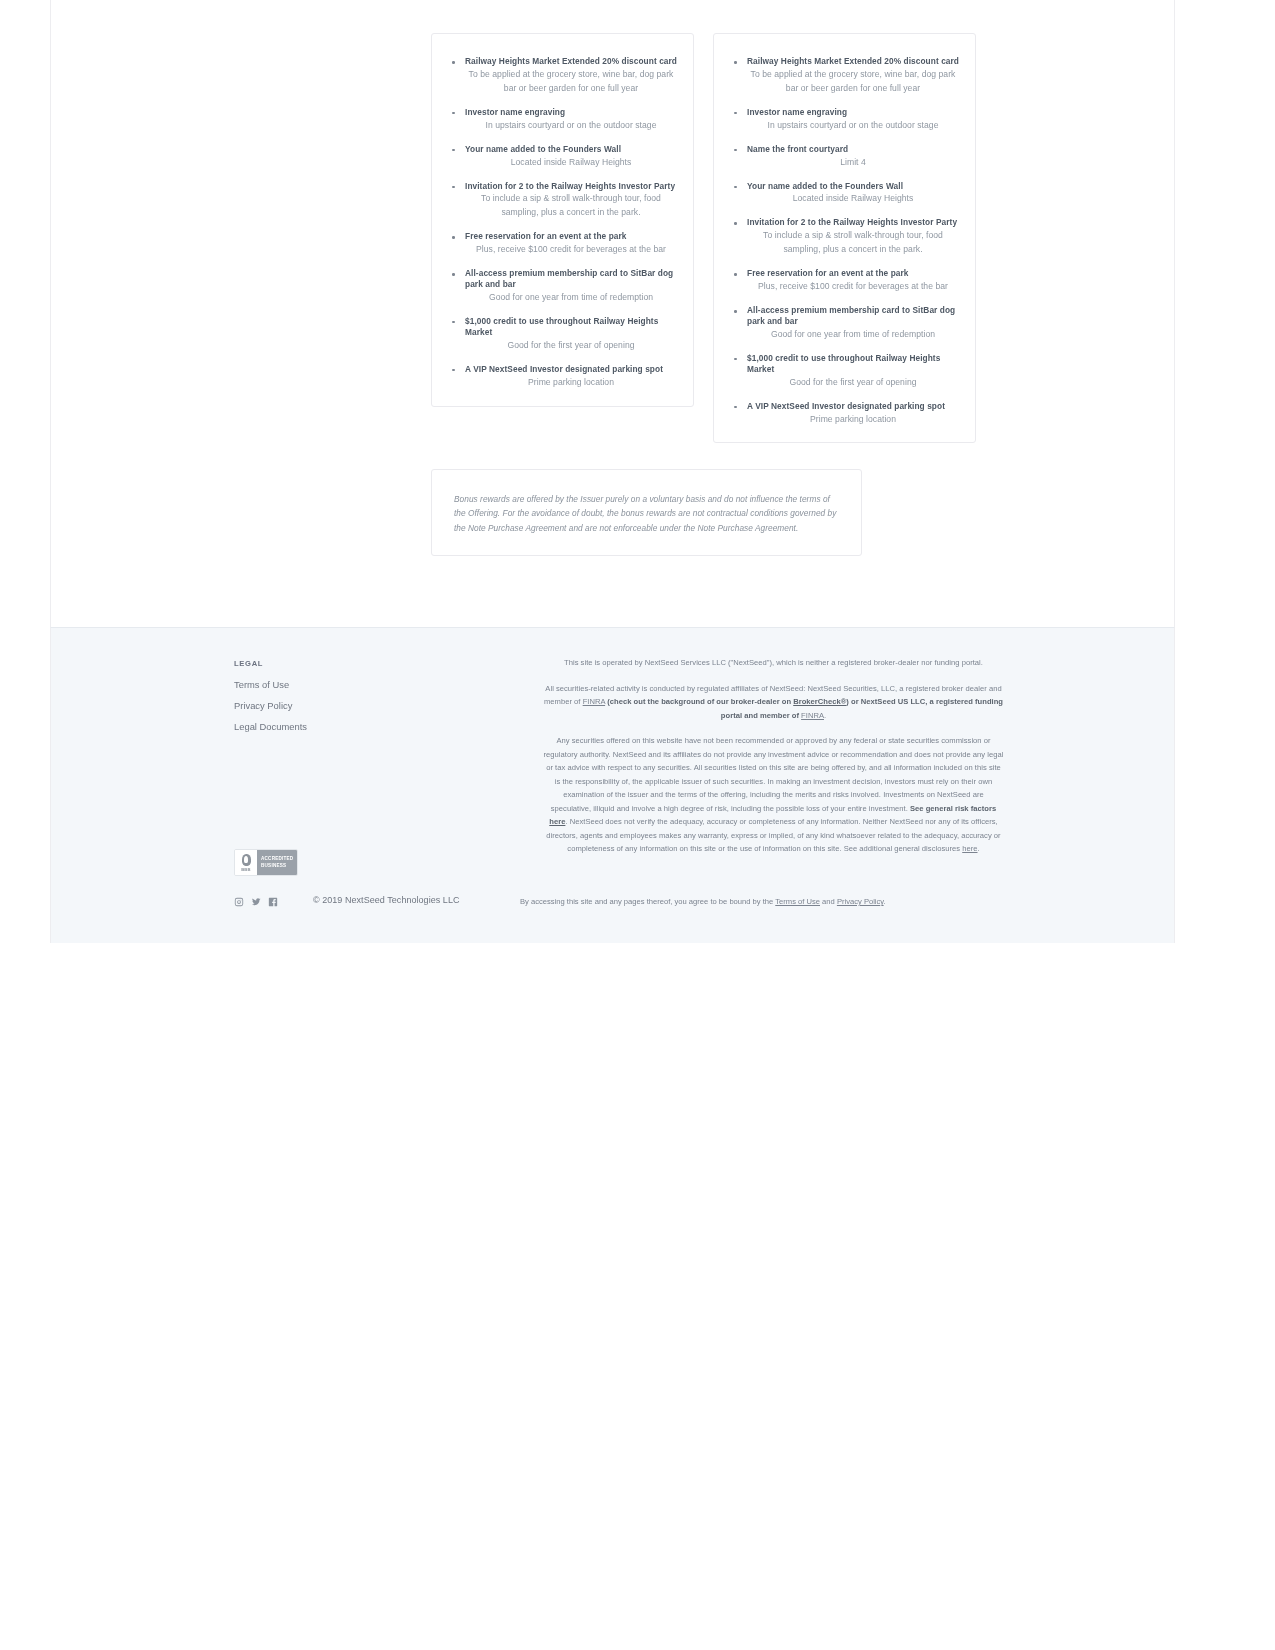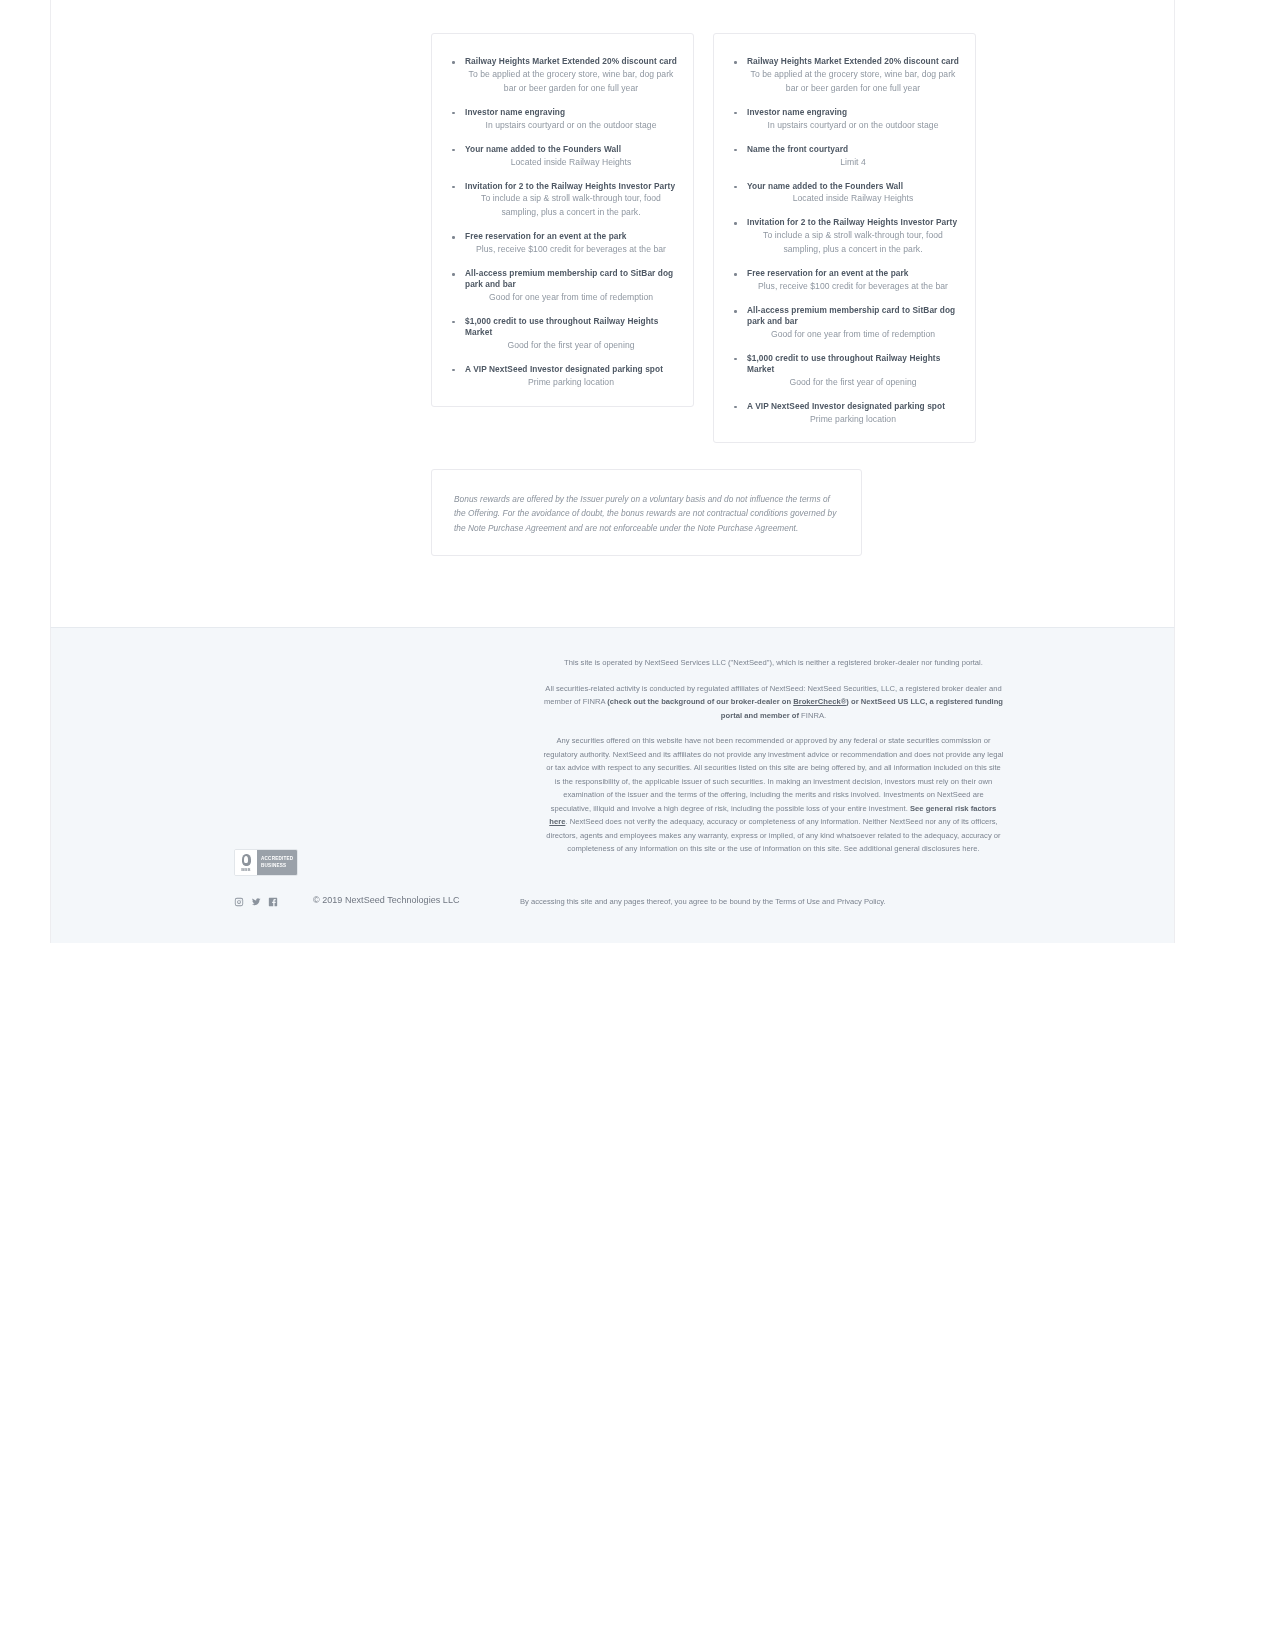--- a/index.html
+++ b/index.html
@@ -147,20 +147,21 @@
   .fb-para {
     font-size: 7.6px;
     color: #7b838f;
     line-height: 1.78;
     margin-bottom: 12px;
     letter-spacing: 0.003em;
   }
   .fb-para:last-child { margin-bottom: 0; }
   .fb-para b { font-weight: bold; color: #5d656f; }
   .fb-para u, .fb-link {
+    text-decoration: underline;
     color: #7b838f;
     cursor: pointer;
   }
   .fb-link-b {
     text-decoration: underline;
     font-weight: bold;
     color: #5d656f;
     cursor: pointer;
   }
 
@@ -345,20 +346,26 @@
     </div>
 
     <div class="disclaimer-box">
       <div class="disclaimer-text">Bonus rewards are offered by the Issuer purely on a voluntary basis and do not influence the terms of the Offering. For the avoidance of doubt, the bonus rewards are not contractual conditions governed by the Note Purchase Agreement and are not enforceable under the Note Purchase Agreement.</div>
     </div>
 
   </div>
 
   <div class="footer">
 
+    <div class="footer-legal-col">
+      <div class="legal-heading">LEGAL</div>
+      <a class="legal-link">Terms of Use</a>
+      <a class="legal-link">Privacy Policy</a>
+      <a class="legal-link">Legal Documents</a>
+    </div>
 
     <div class="footer-body">
       <p class="fb-para">This site is operated by NextSeed Services LLC ("NextSeed"), which is neither a registered broker-dealer nor funding portal.</p>
 
       <p class="fb-para"><span>All securities-related activity is conducted by regulated affiliates of NextSeed: NextSeed Securities, LLC, a registered broker dealer and member of </span><span class="fb-link">FINRA</span><span> </span><b>(check out the background of our broker-dealer on </b><span class="fb-link-b">BrokerCheck®</span><b>) or NextSeed US LLC, a registered funding portal and member of </b><span class="fb-link">FINRA</span><span>.</span></p>
 
       <p class="fb-para"><span>Any securities offered on this website have not been recommended or approved by any federal or state securities commission or regulatory authority. NextSeed and its affiliates do not provide any investment advice or recommendation and does not provide any legal or tax advice with respect to any securities. All securities listed on this site are being offered by, and all information included on this site is the responsibility of, the applicable issuer of such securities. In making an investment decision, investors must rely on their own examination of the issuer and the terms of the offering, including the merits and risks involved. Investments on NextSeed are speculative, illiquid and involve a high degree of risk, including the possible loss of your entire investment. </span><b>See general risk factors </b><span class="fb-link-b">here</span><span>. NextSeed does not verify the adequacy, accuracy or completeness of any information. Neither NextSeed nor any of its officers, directors, agents and employees makes any warranty, express or implied, of any kind whatsoever related to the adequacy, accuracy or completeness of any information on this site or the use of information on this site. See additional general disclosures </span><span class="fb-link">here</span><span>.</span></p>
     </div>
 
     <div class="bbb-badge">

